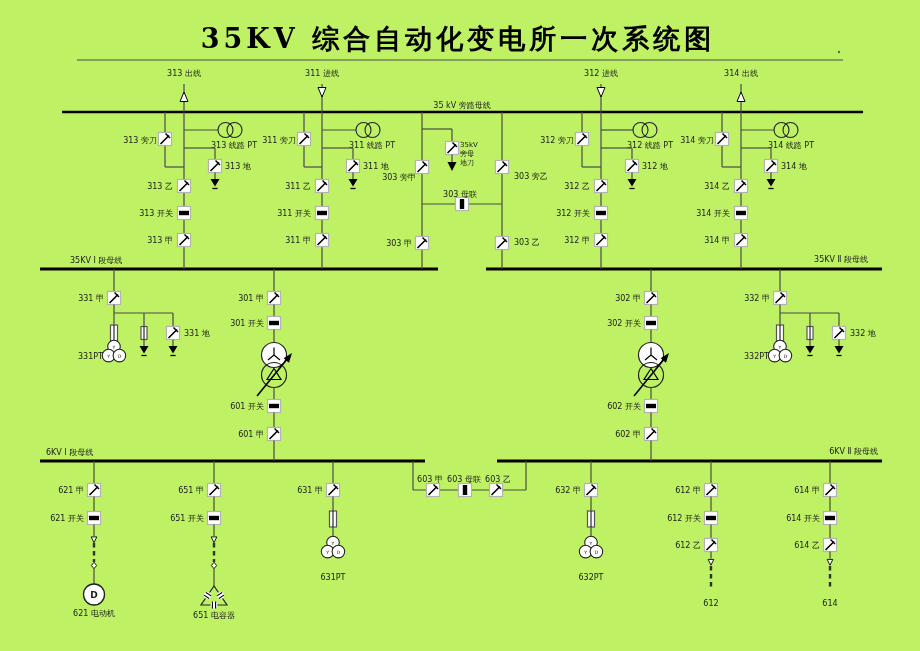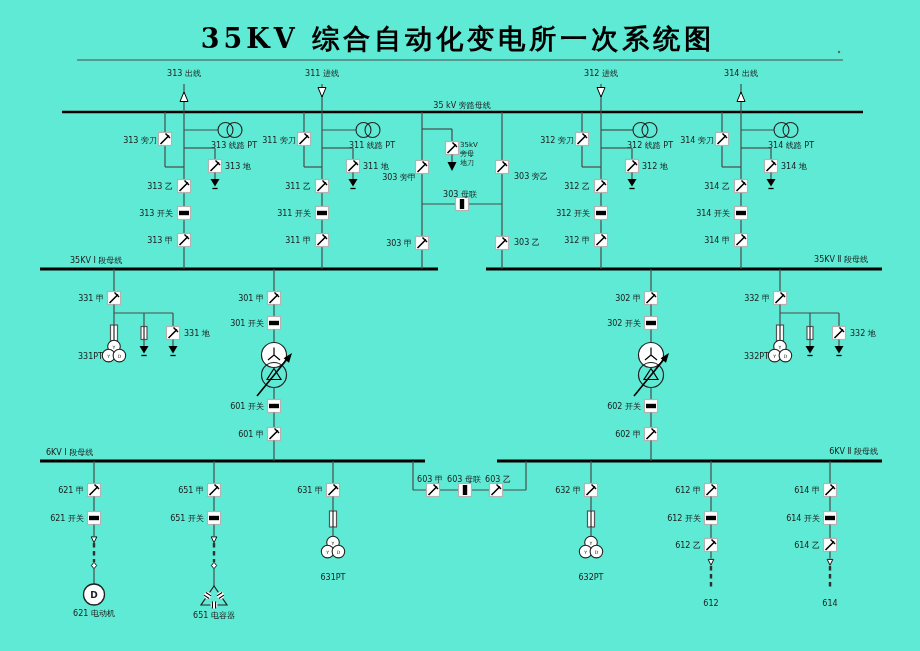--- a/index.html
+++ b/index.html
@@ -1,16 +1,16 @@
 <!DOCTYPE html>
 <html><head>
 <meta charset="utf-8">
 <style>
   html,body{margin:0;padding:0;background:#fff;}
-  .canvas{position:relative;width:920px;height:651px;background:#5eead4;overflow:hidden;}
+  .canvas{position:relative;width:920px;height:651px;background:#bef264;overflow:hidden;}
   svg{display:block;}
   .wire{stroke:#4a4a4a;stroke-width:1.2;fill:none;}
   .bus{stroke:#000;stroke-width:3;fill:none;}
   .busx{stroke:#000;stroke-width:2.4;fill:none;}
   .dash{stroke:#2e2e2e;stroke-width:2.4;stroke-dasharray:4.5 3.5;fill:none;}
   .lbl{font:8px "DejaVu Sans",sans-serif;fill:#1a1a1a;}
   .lbl7{font:7px "DejaVu Sans",sans-serif;fill:#1a1a1a;}
   .lbl5{font:4.6px "DejaVu Sans",sans-serif;fill:#1a1a1a;}
   .ttl{font:bold 27px "DejaVu Serif",serif;fill:#000;letter-spacing:4px;}
   .mot{font:bold 9px "DejaVu Sans",sans-serif;fill:#1a1a1a;}

